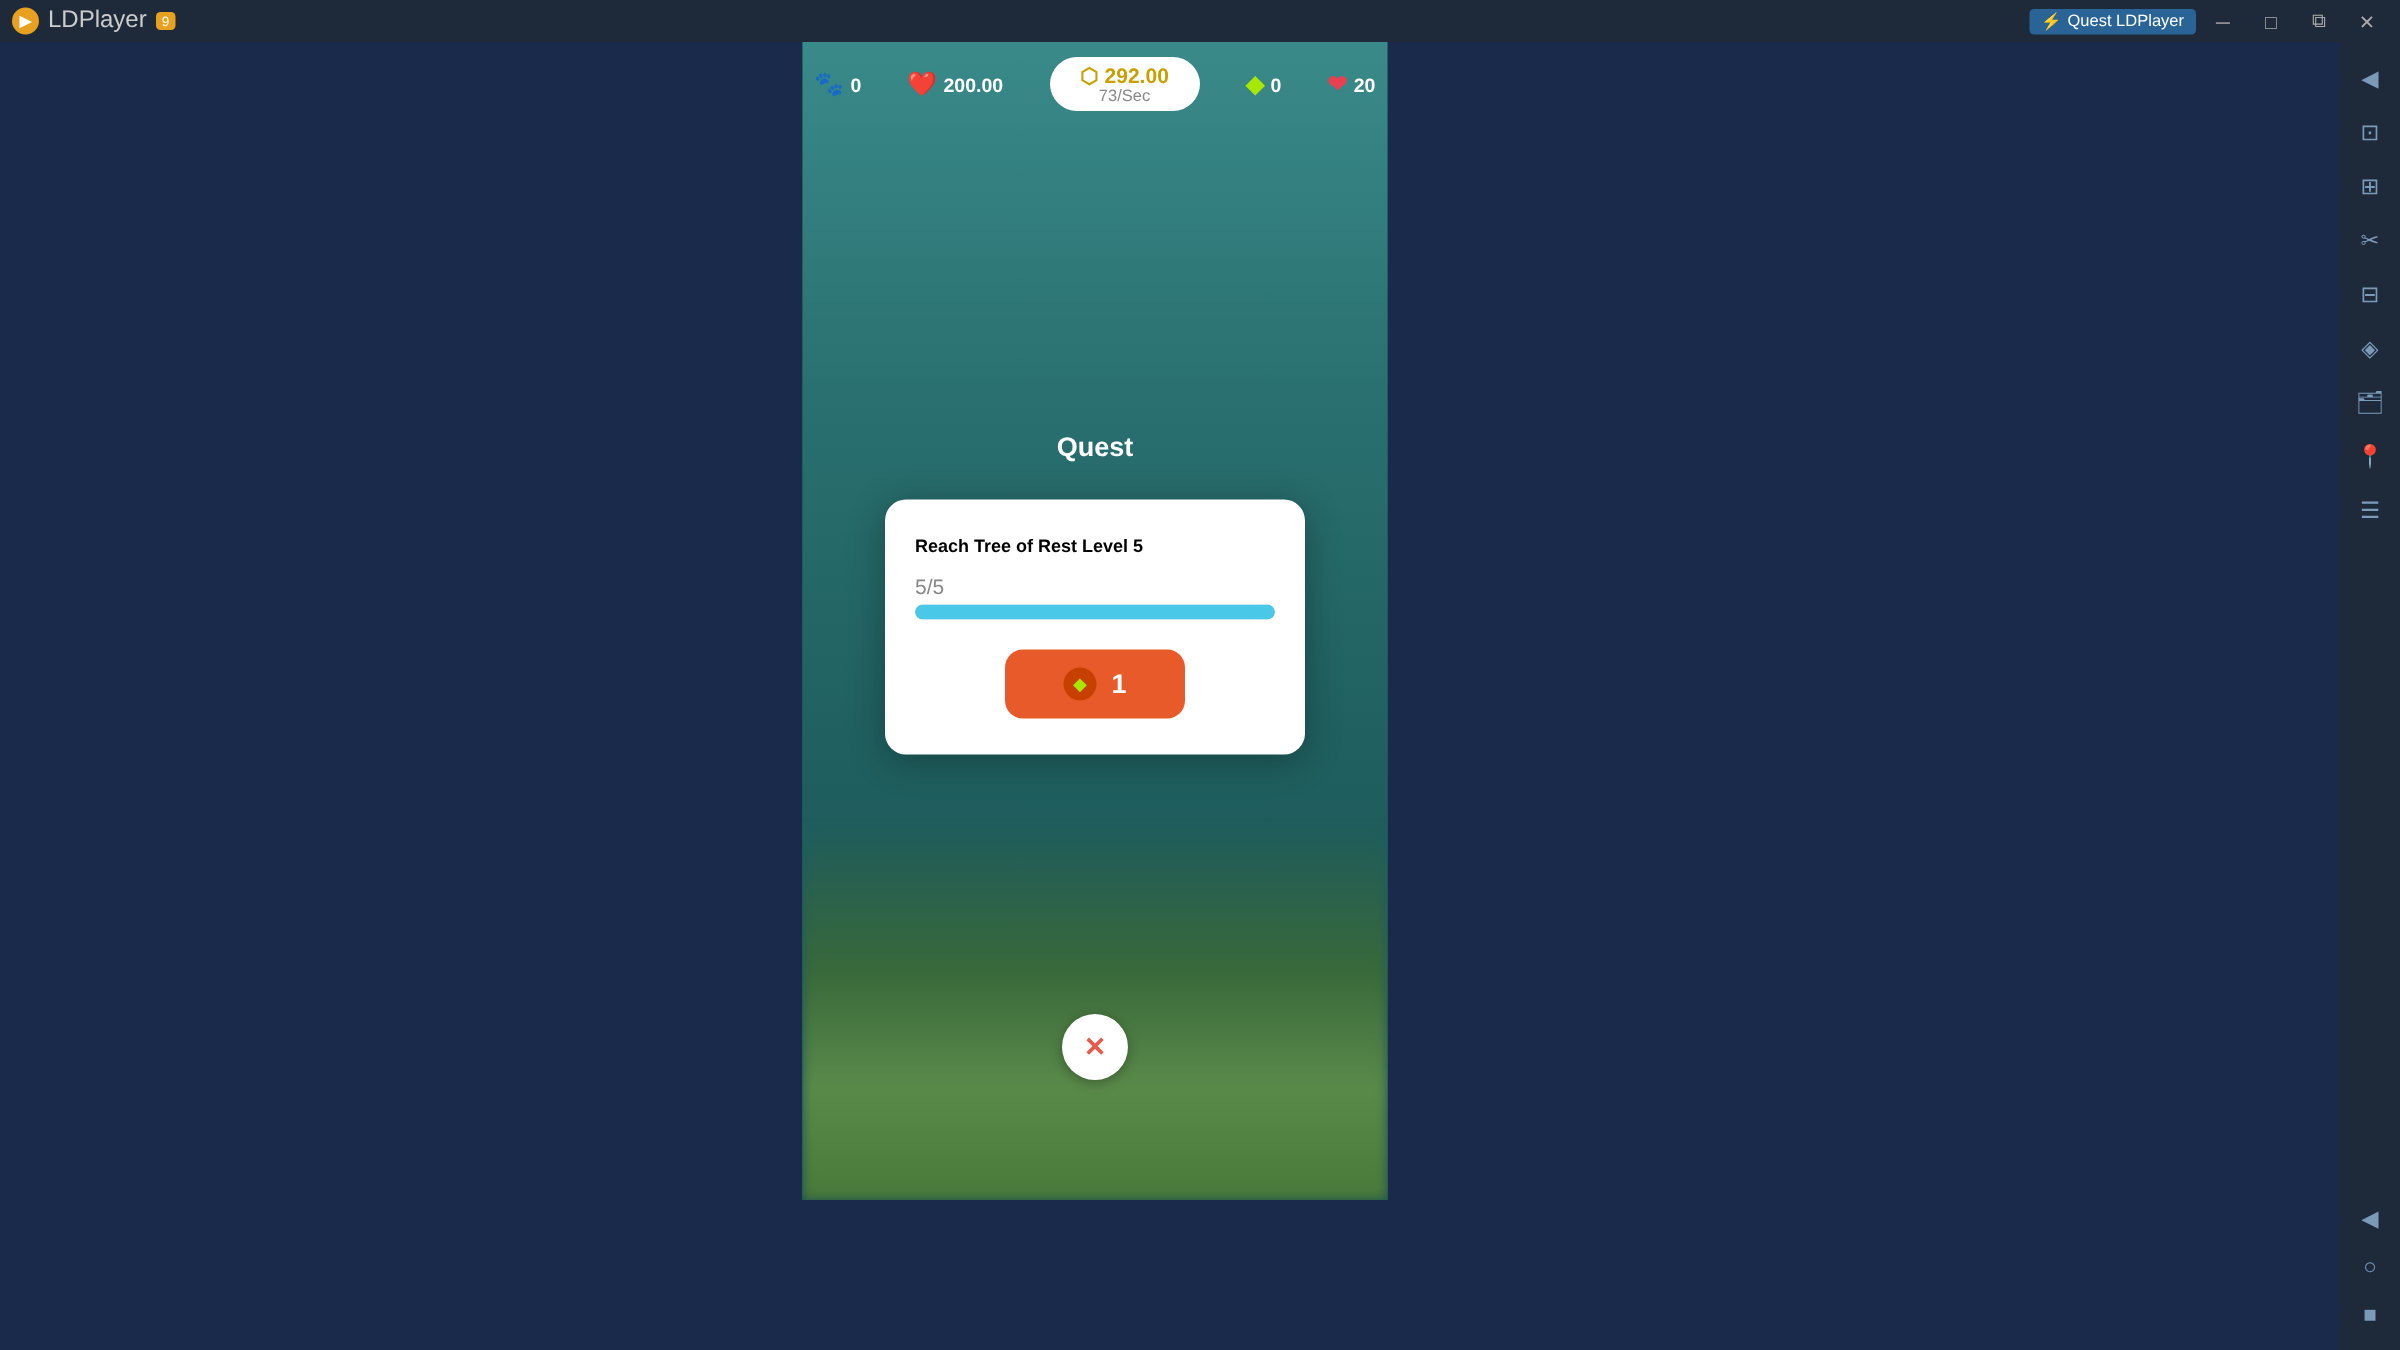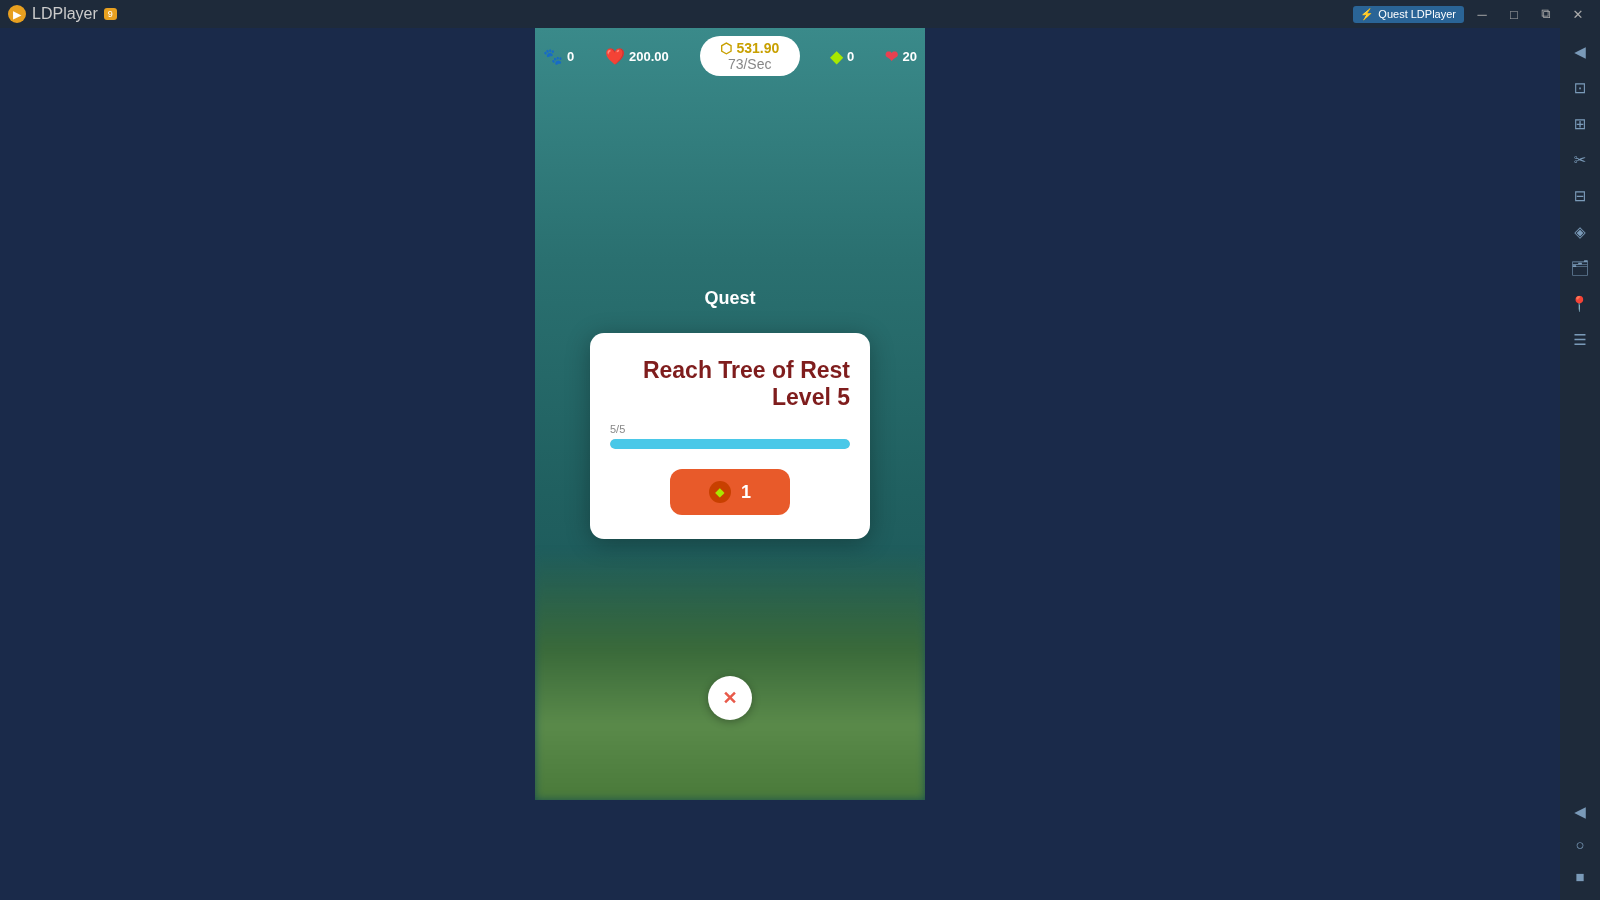--- a/index.html
+++ b/index.html
@@ -149,21 +149,21 @@
     .hud-gold {
       color: #c8a000;
       font-weight: bold;
       font-size: 14px;
       display: flex;
       align-items: center;
       gap: 4px;
     }
     .hud-gold-sub {
       color: #888;
-      font-size: 14px;
+      font-size: 11px;
     }
 
     
     .quest-label {
       position: absolute;
       top: 260px;
       left: 0; right: 0;
       text-align: center;
       color: white;
       font-size: 18px;
@@ -177,29 +177,29 @@
       top: 305px;
       left: 55px;
       right: 55px;
       background: white;
       border-radius: 14px;
       padding: 24px 20px;
       z-index: 20;
       box-shadow: 0 4px 24px rgba(0,0,0,0.3);
     }
     .quest-title {
-      text-align: right;
-      font-size: 23px;
-      font-weight: bold;
-      color: #7f1d1d;
+      text-align: left;
+      font-size: 12px;
+      font-weight: bold;
+      color: #000000;
       margin-bottom: 12px;
     }
     .quest-progress-label {
       color: #888;
-      font-size: 11px;
+      font-size: 14px;
       margin-bottom: 4px;
     }
     .quest-progress-bar-bg {
       width: 100%;
       height: 10px;
       background: #e0e0e0;
       border-radius: 5px;
       overflow: hidden;
       margin-bottom: 20px;
     }
@@ -316,21 +316,21 @@
       <span class="hud-icon">🐾</span>
       <span>0</span>
     </div>
     <div class="hud-stat">
       <span class="hud-icon">❤️</span>
       <span>200.00</span>
     </div>
     <div class="hud-center">
       <div class="hud-gold">
         <span style="color:#c8a000;">⬡</span>
-        <span>531.90</span>
+        <span>292.00</span>
       </div>
       <div class="hud-gold-sub">73/Sec</div>
     </div>
     <div class="hud-stat">
       <span class="hud-icon" style="color:#a8e800;">◆</span>
       <span>0</span>
     </div>
     <div class="hud-stat">
       <span class="hud-icon" style="color:#e84050;">❤</span>
       <span>20</span>

